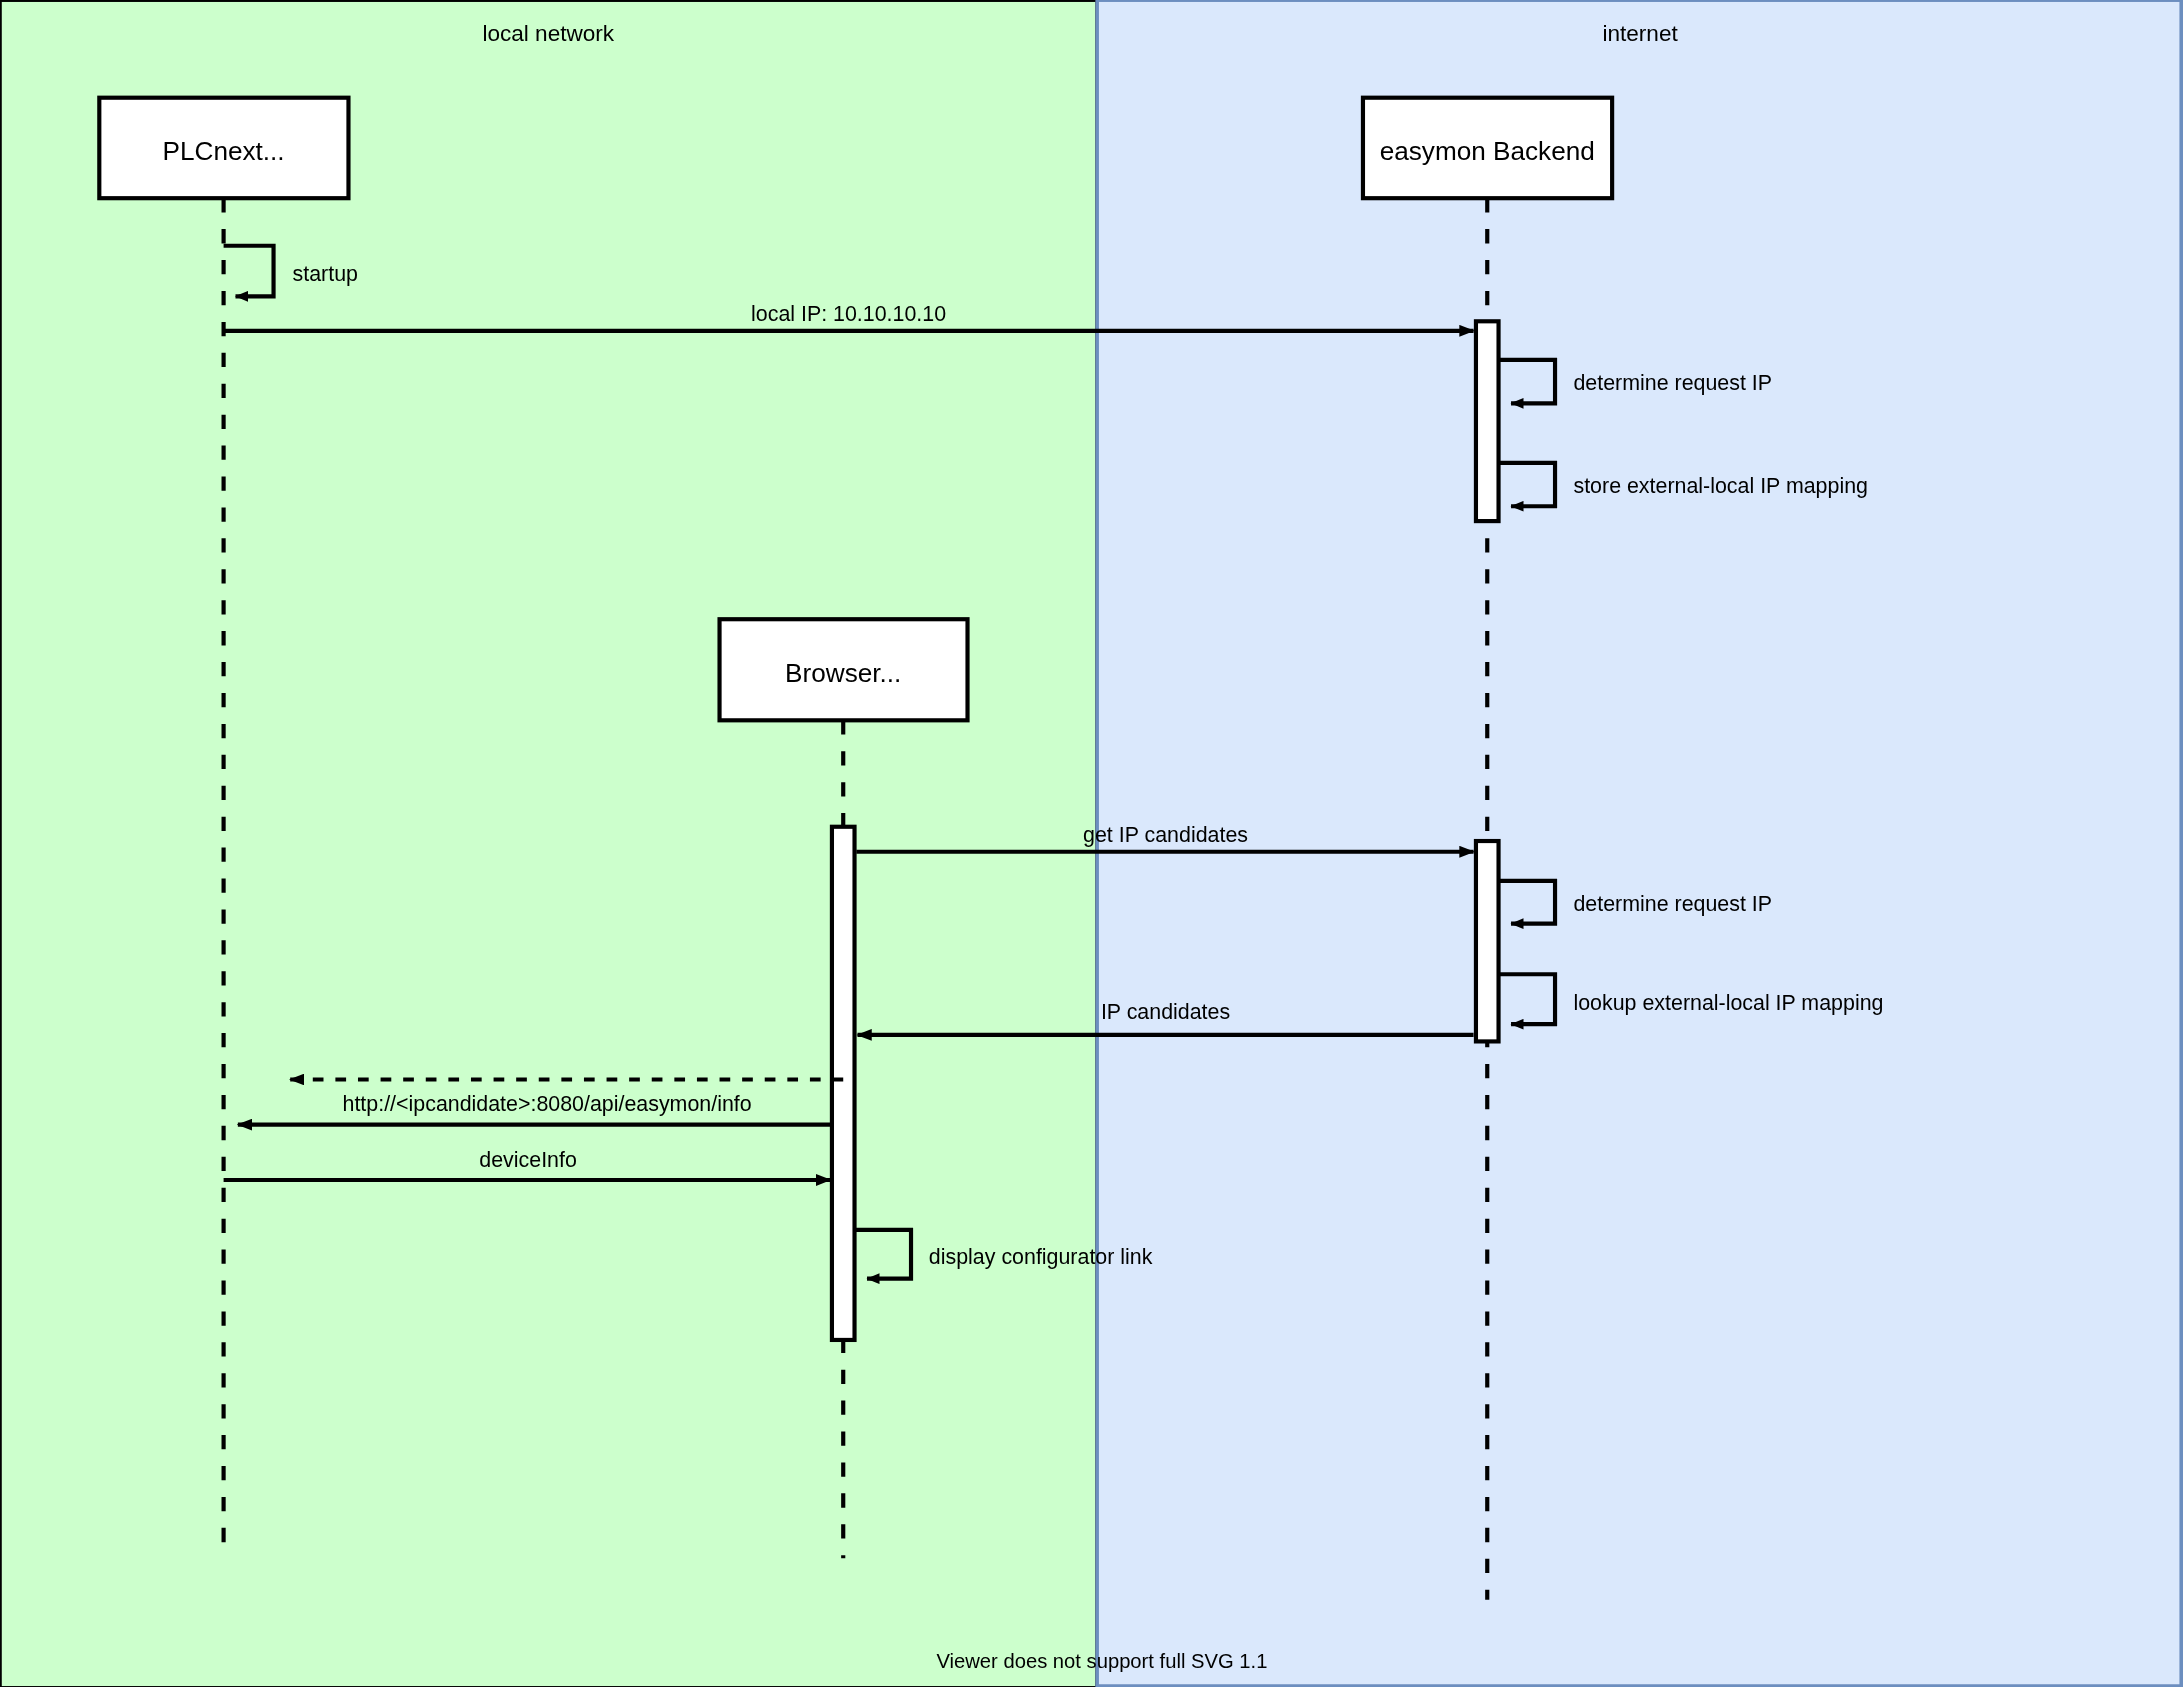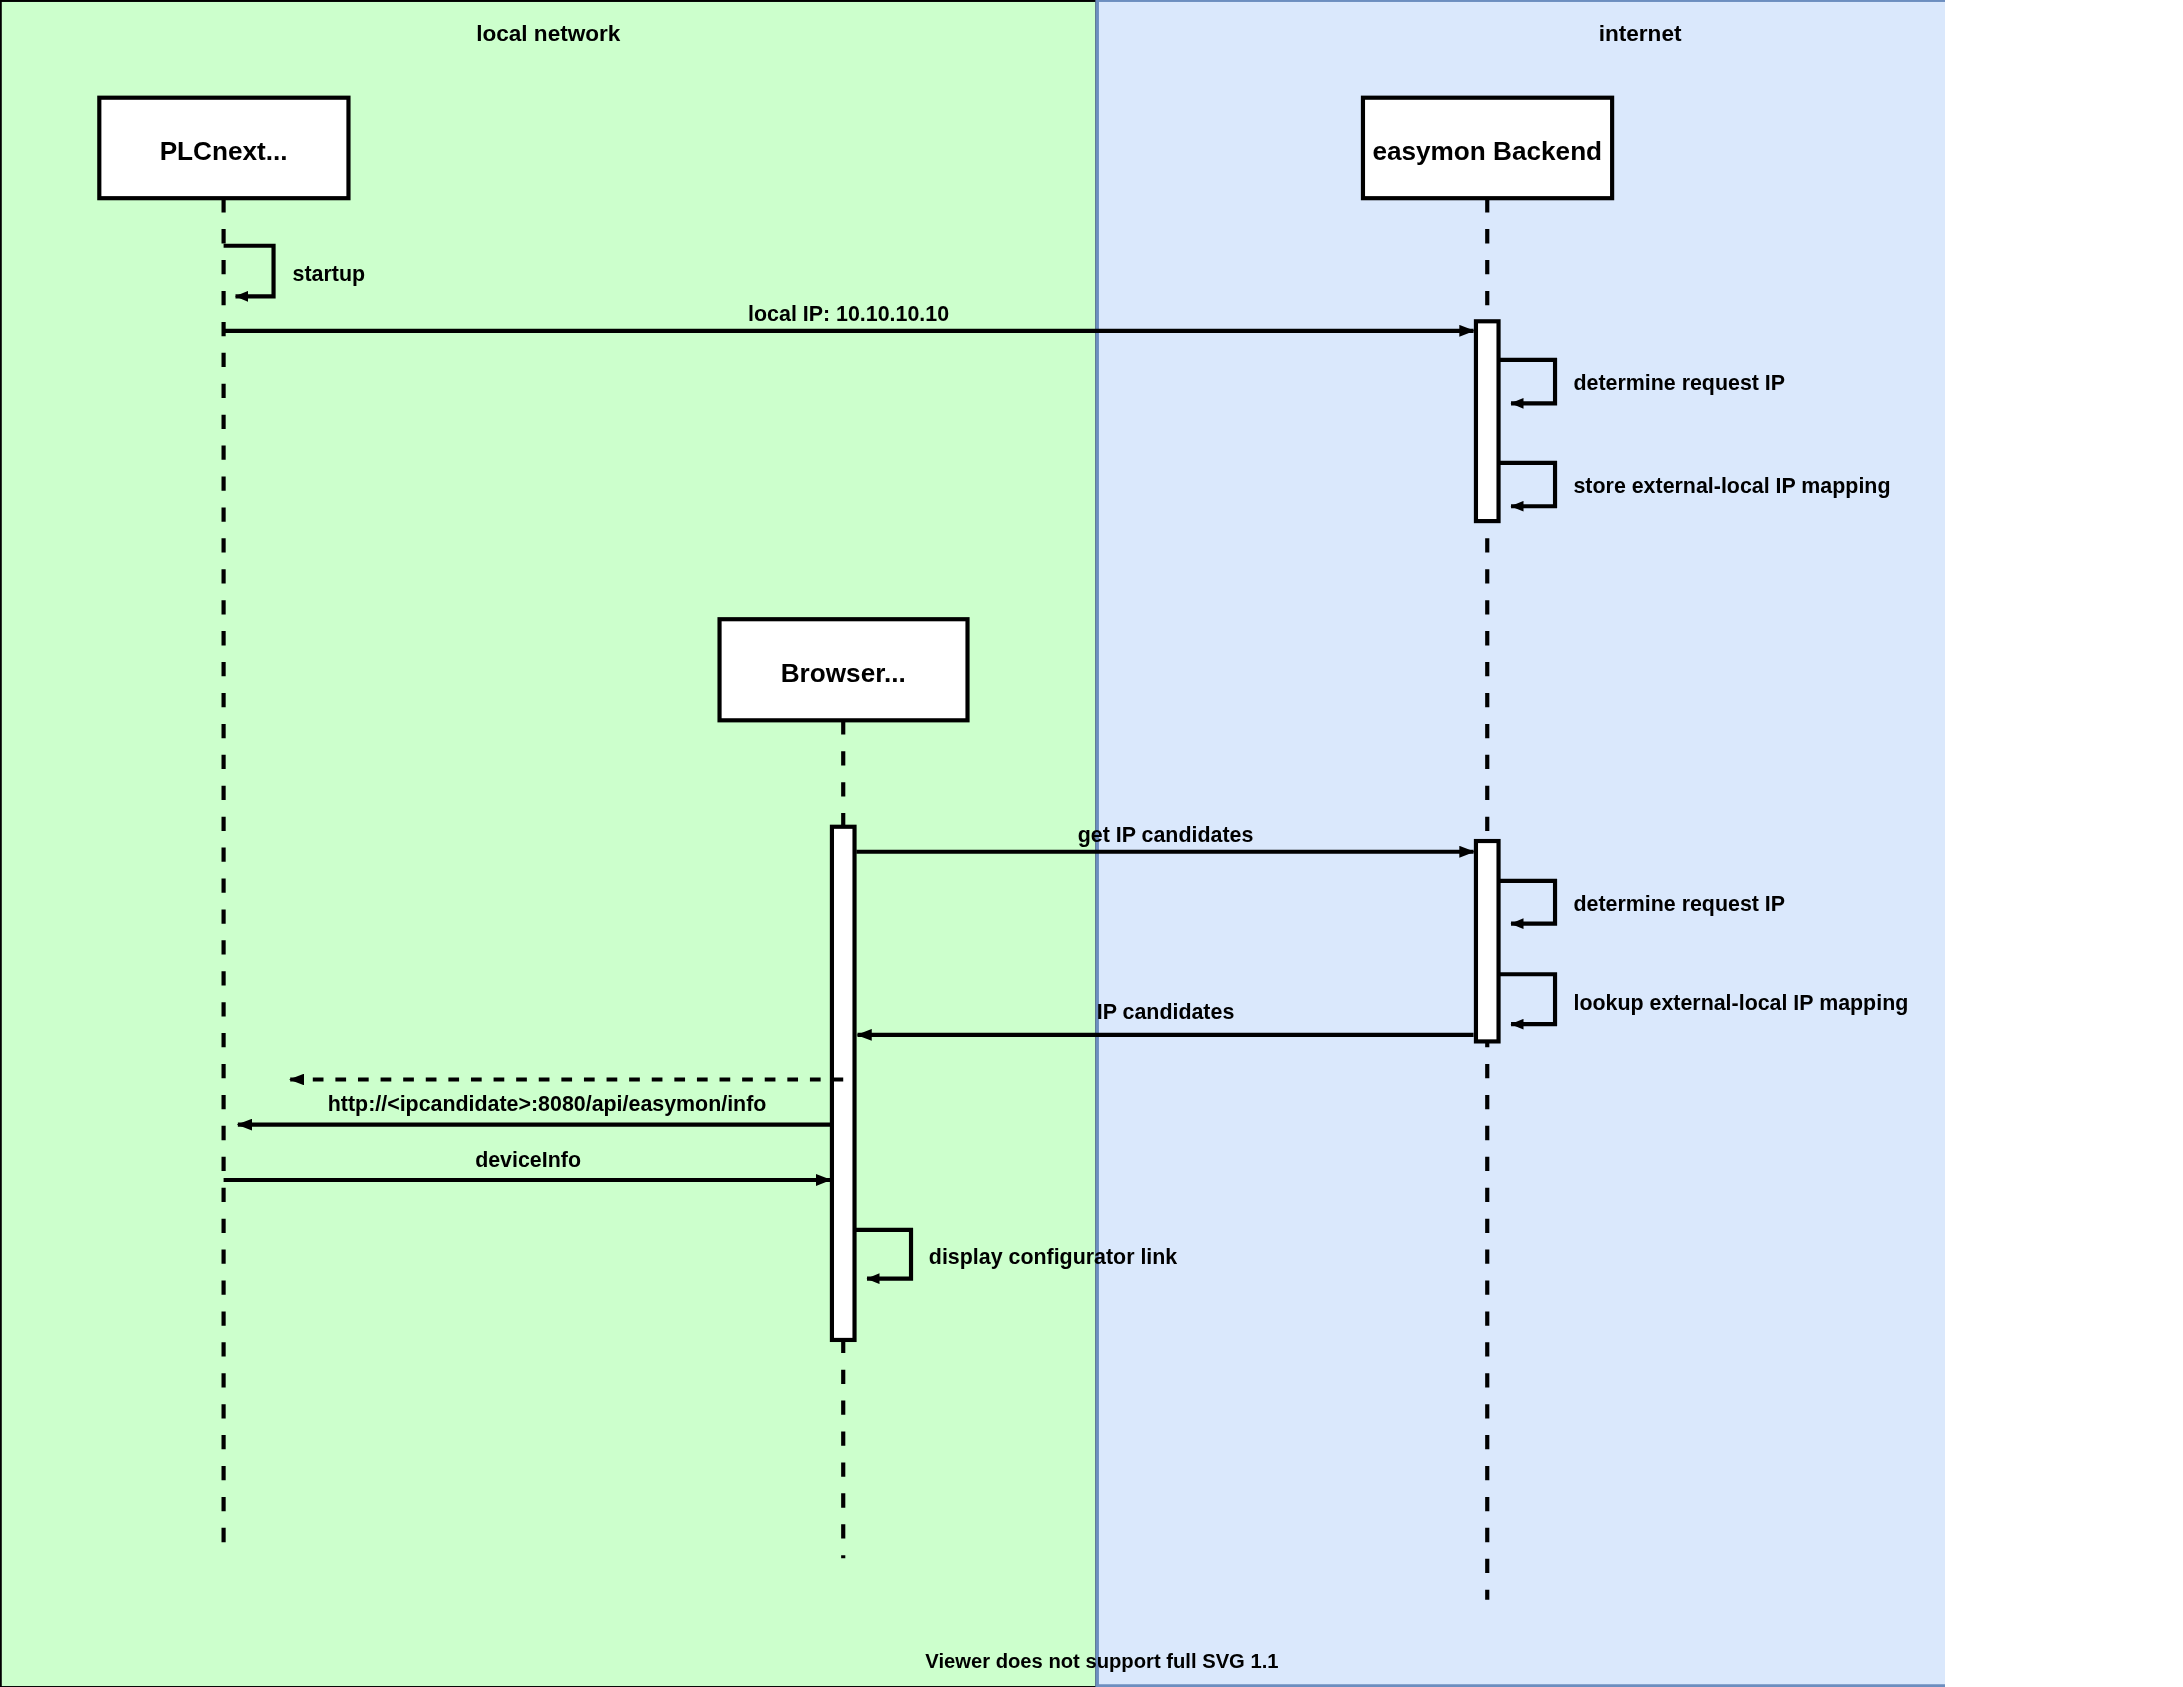--- a/index.html
+++ b/index.html
@@ -2,26 +2,25 @@
 <html style="font-size:9.5px"><head>
 <meta charset="utf-8">
 <style>
   html, body {
     margin: 0;
     padding: 0;
     background: #ffffff;
   }
   #stage {
     position: relative;
-    width: 1945px;
+    width: 2183px;
     height: 1688px;
     overflow: hidden;
     font-family: "Liberation Sans", sans-serif;
     background: #fef9c3;
-    font-weight: bold;
   }
   #diagram-svg {
     position: absolute;
     left: 0;
     top: 0;
     width: 2183px;
     height: 1688px;
     display: block;
   }
   .region-label, .lifeline-label, .msg-label, .footer-label {

